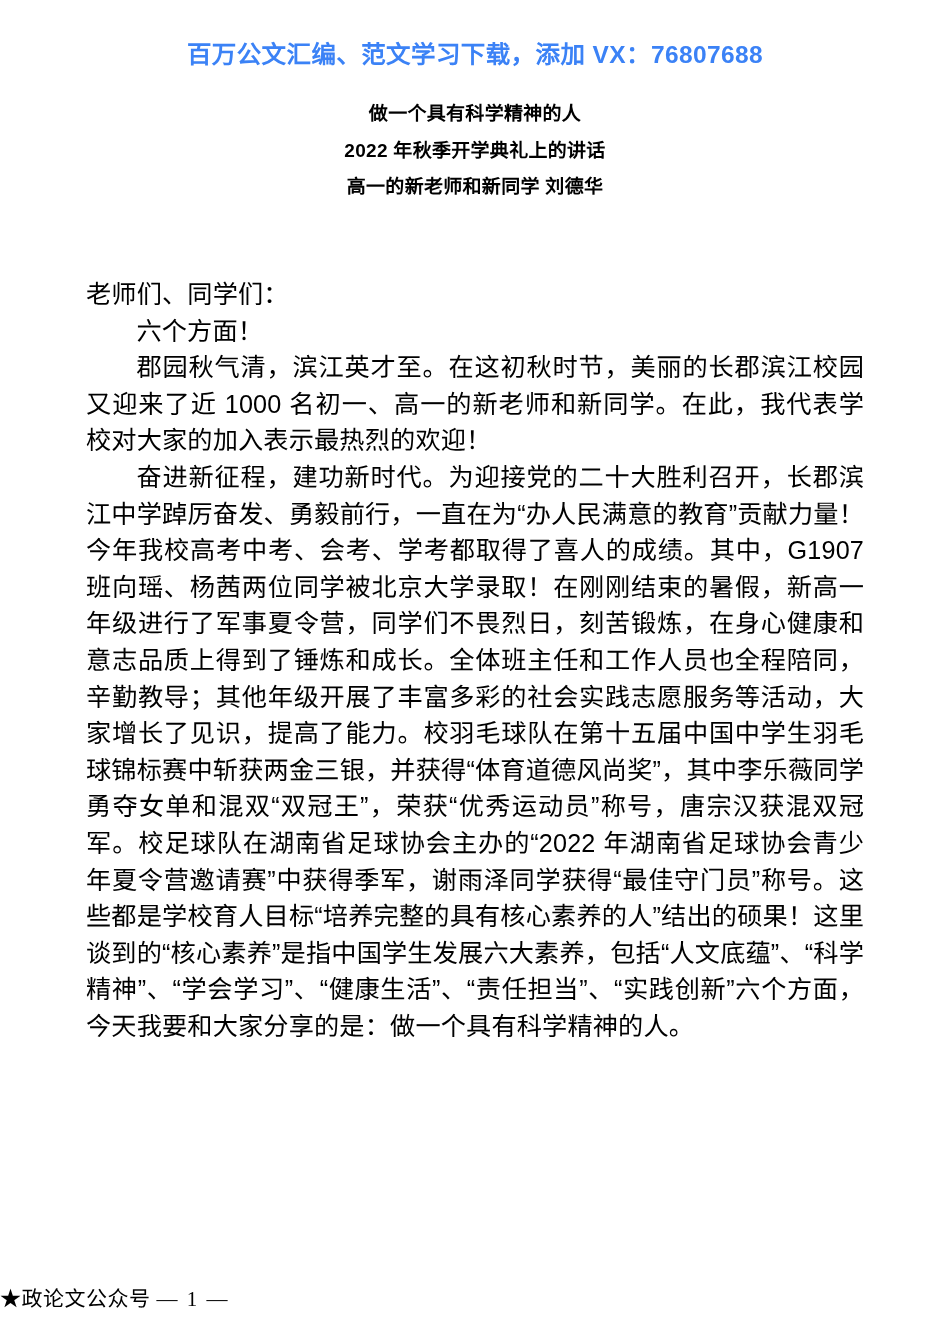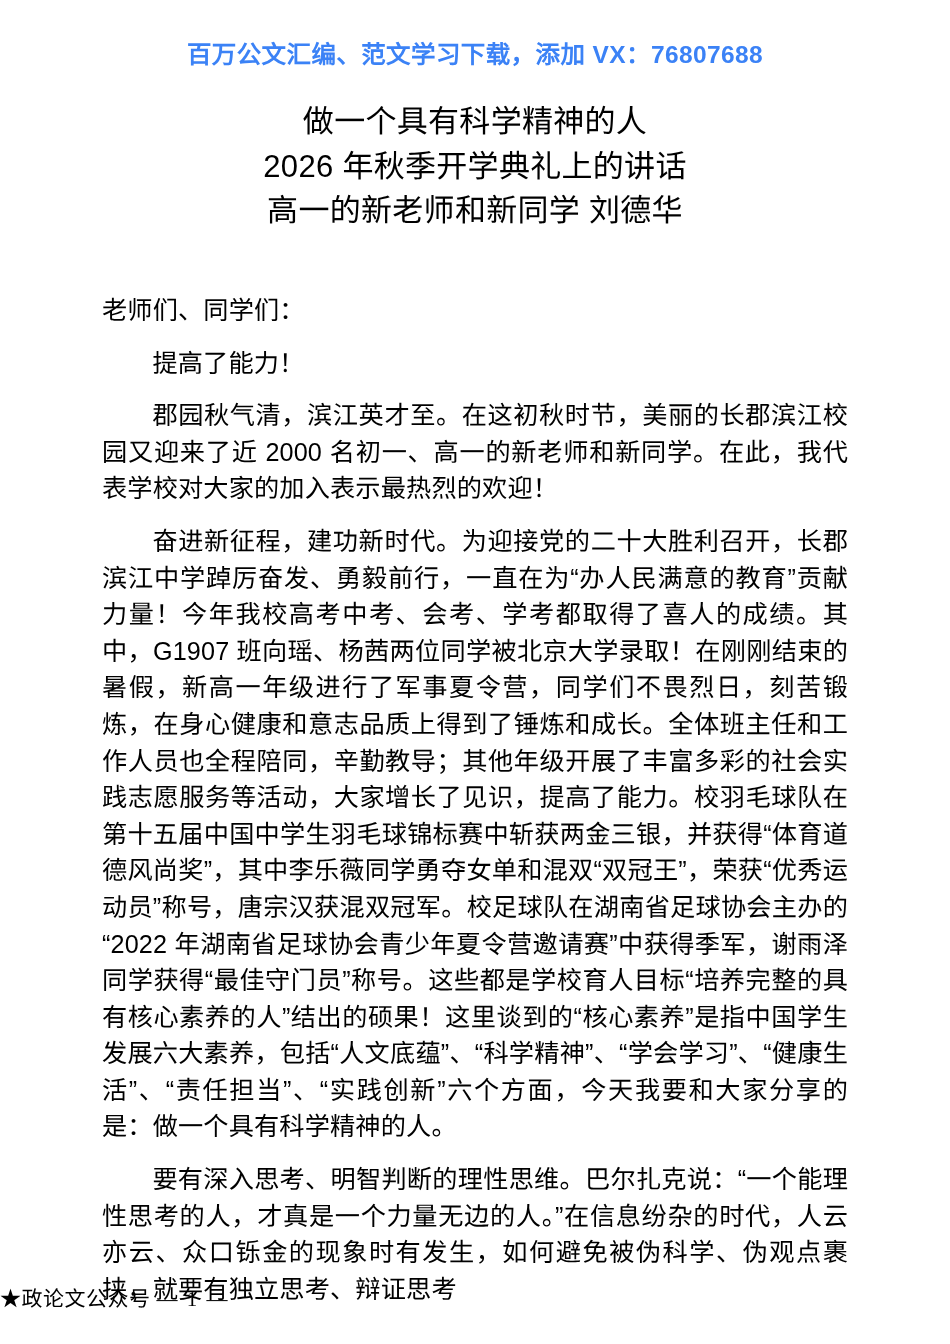--- a/index.html
+++ b/index.html
@@ -37,37 +37,36 @@
 
   
   .title-block {
     position: absolute;
     left: 0;
     top: 96px;
     width: 950px;
     text-align: center;
   }
   .title-line {
-    font-size: 31px;
-    font-weight: 400;
+    font-size: 19px;
+    font-weight: 700;
     line-height: 36.5px;
     letter-spacing: 0.3px;
     white-space: nowrap;
-    margin-top: 8px;
   }
 
   
   .body-block {
     position: absolute;
     left: 86px;
     top: 276px;
     width: 778px;
   }
   p.para {
-    margin: 16px;
+    margin: 0;
     font-size: 25.2px;
     line-height: 36.6px;
     text-align: justify;
     text-align-last: left;
     text-justify: inter-character;
     letter-spacing: 0.15px;
     word-break: break-all;
   }
   p.indent {
     text-indent: 2em;
@@ -91,29 +90,28 @@
 </style>
 </head>
 <body>
 
 <div class="page">
 
   <div class="promo-banner" style="color: #3b82f6;">百万公文汇编、范文学习下载，添加 VX：76807688</div>
 
   <div class="title-block">
     <div class="title-line">做一个具有科学精神的人</div>
-    <div class="title-line">2026 年秋季开学典礼上的讲话</div>
+    <div class="title-line">2022 年秋季开学典礼上的讲话</div>
     <div class="title-line">高一的新老师和新同学  刘德华</div>
   </div>
 
   <div class="body-block">
     <p class="para">老师们、同学们：</p>
-    <p class="para indent">提高了能力！</p>
-    <p class="para indent">郡园秋气清，滨江英才至。在这初秋时节，美丽的长郡滨江校园又迎来了近 2000 名初一、高一的新老师和新同学。在此，我代表学校对大家的加入表示最热烈的欢迎！</p>
+    <p class="para indent">六个方面！</p>
+    <p class="para indent">郡园秋气清，滨江英才至。在这初秋时节，美丽的长郡滨江校园又迎来了近 1000 名初一、高一的新老师和新同学。在此，我代表学校对大家的加入表示最热烈的欢迎！</p>
     <p class="para indent">奋进新征程，建功新时代。为迎接党的二十大胜利召开，长郡滨江中学踔厉奋发、勇毅前行，一直在为“办人民满意的教育”贡献力量！今年我校高考中考、会考、学考都取得了喜人的成绩。其中，G1907 班向瑶、杨茜两位同学被北京大学录取！在刚刚结束的暑假，新高一年级进行了军事夏令营，同学们不畏烈日，刻苦锻炼，在身心健康和意志品质上得到了锤炼和成长。全体班主任和工作人员也全程陪同，辛勤教导；其他年级开展了丰富多彩的社会实践志愿服务等活动，大家增长了见识，提高了能力。校羽毛球队在第十五届中国中学生羽毛球锦标赛中斩获两金三银，并获得“体育道德风尚奖”，其中李乐薇同学勇夺女单和混双“双冠王”，荣获“优秀运动员”称号，唐宗汉获混双冠军。校足球队在湖南省足球协会主办的“2022 年湖南省足球协会青少年夏令营邀请赛”中获得季军，谢雨泽同学获得“最佳守门员”称号。这些都是学校育人目标“培养完整的具有核心素养的人”结出的硕果！这里谈到的“核心素养”是指中国学生发展六大素养，包括“人文底蕴”、“科学精神”、“学会学习”、“健康生活”、“责任担当”、“实践创新”六个方面，今天我要和大家分享的是：做一个具有科学精神的人。</p>
-    <p class="para indent">要有深入思考、明智判断的理性思维。巴尔扎克说：“一个能理性思考的人，才真是一个力量无边的人。”在信息纷杂的时代，人云亦云、众口铄金的现象时有发生，如何避免被伪科学、伪观点裹挟，就要有独立思考、辩证思考</p>
   </div>
 
   <div class="footer">
     <span class="mark">★政论文公众号</span><span class="pageno">— 1 —</span>
   </div>
 
 </div>
 
 </body></html>

